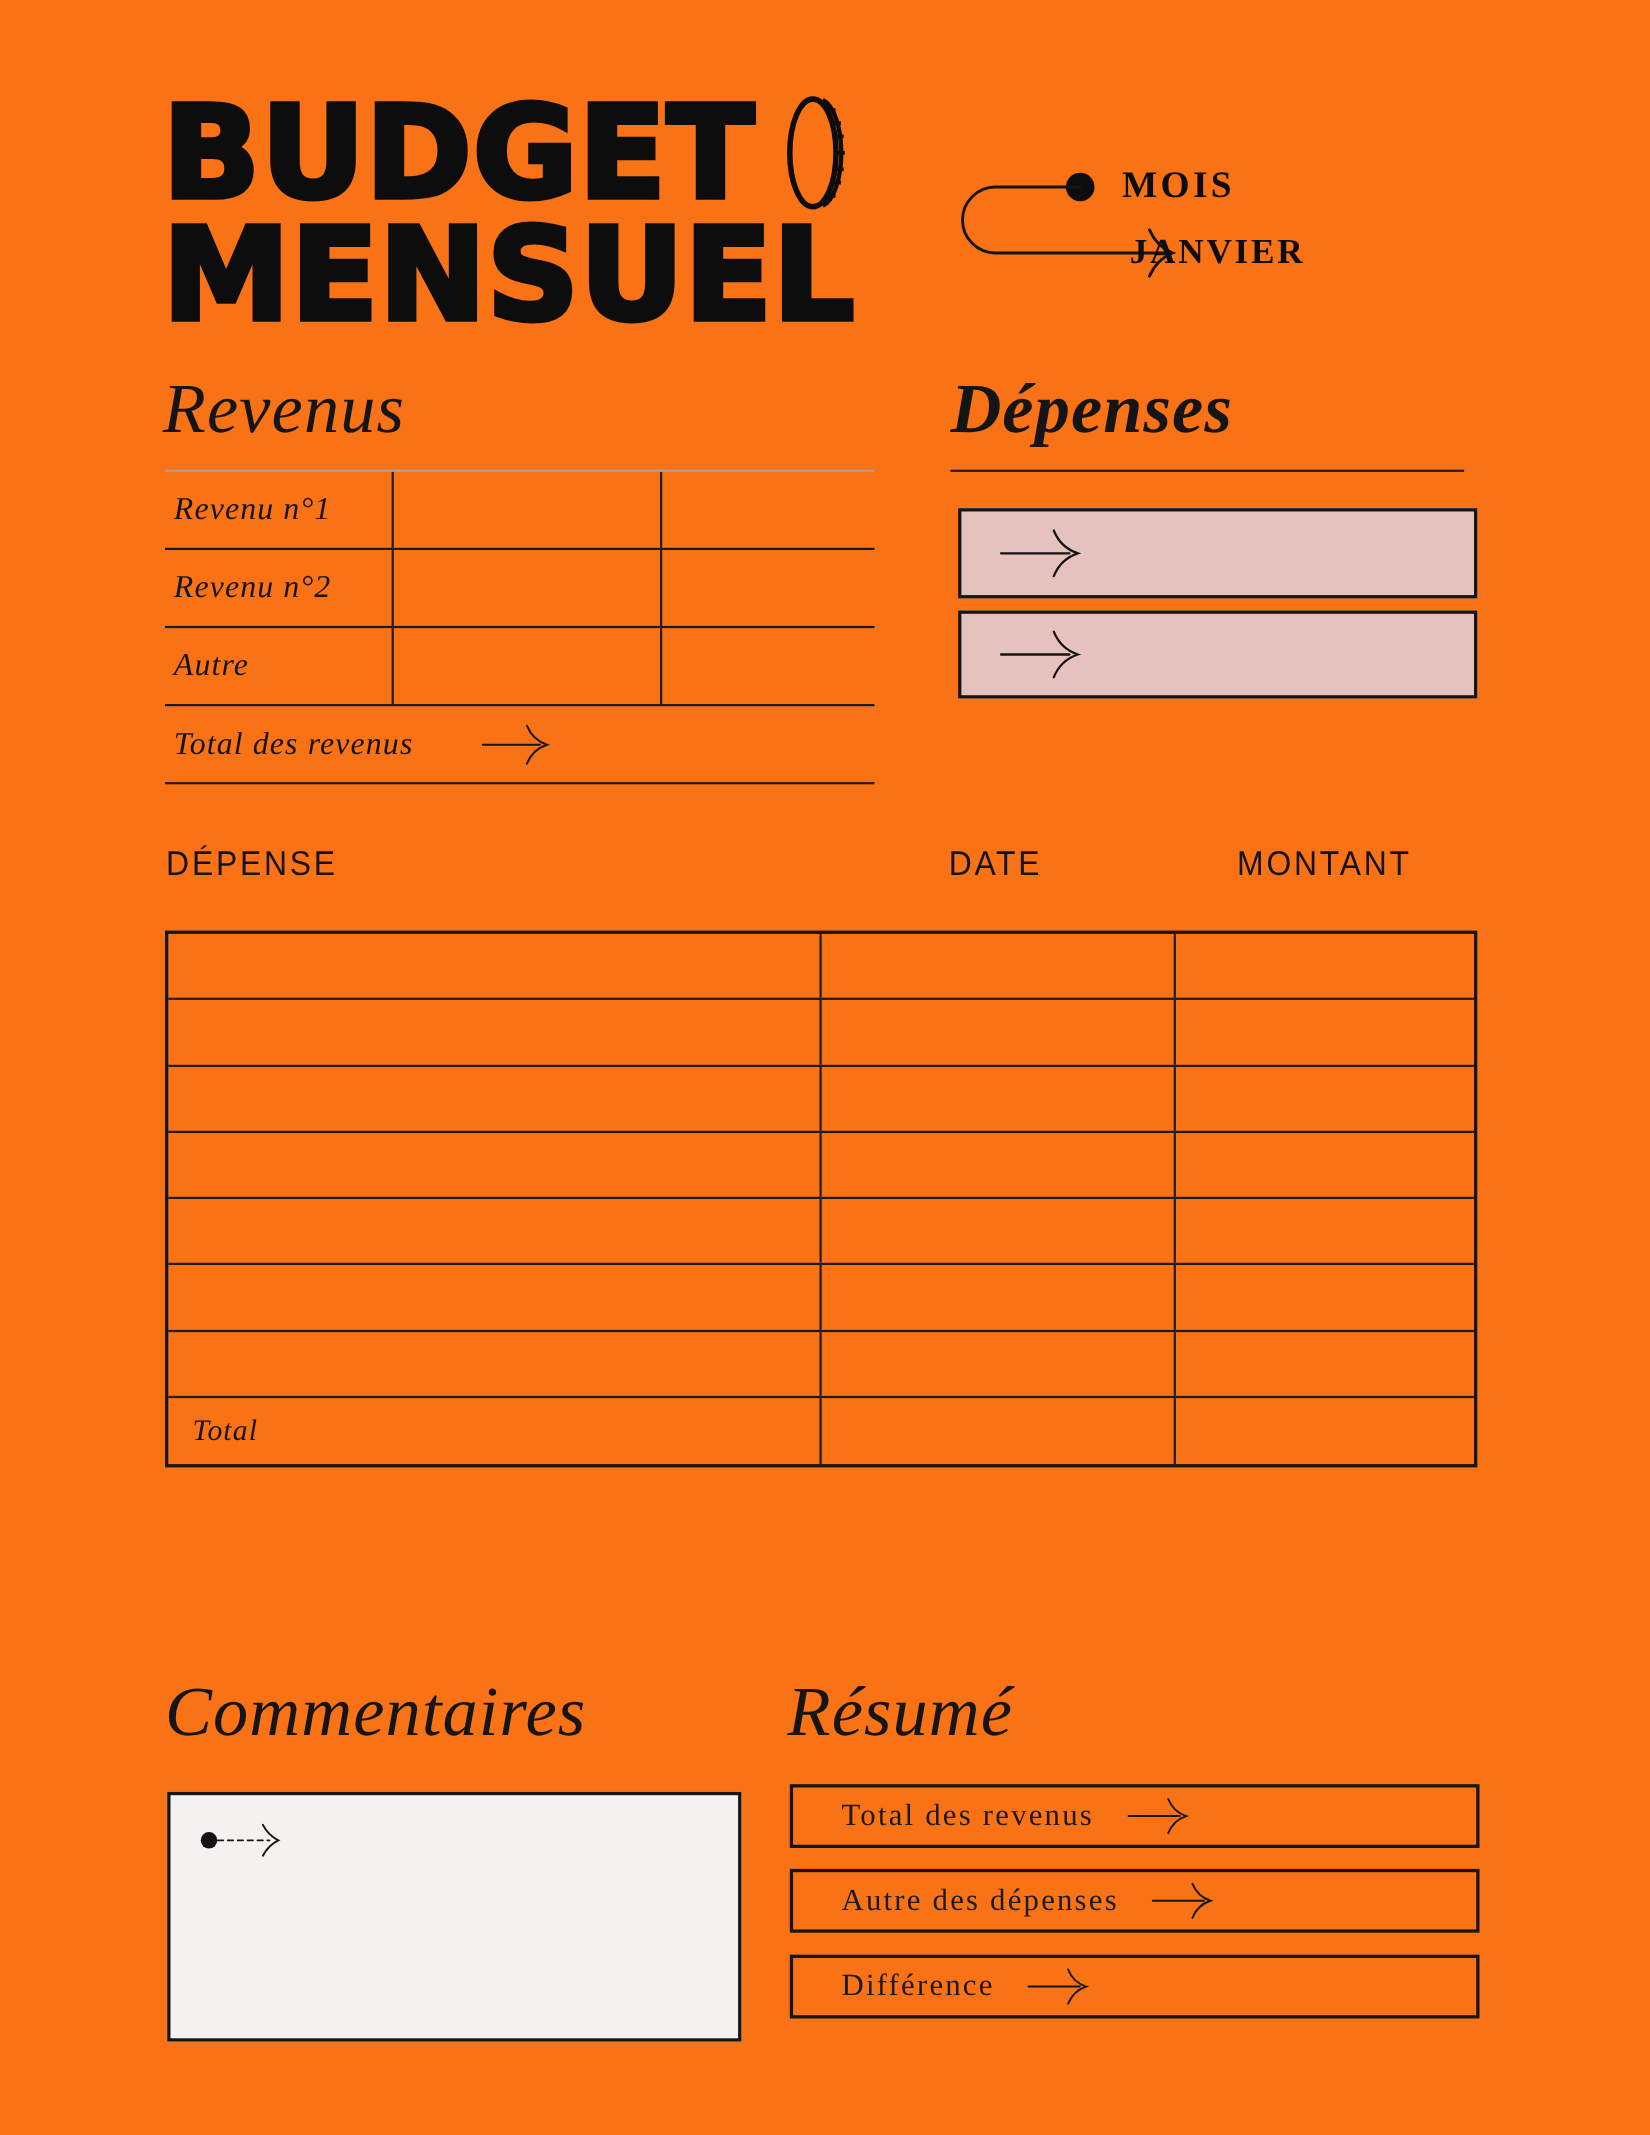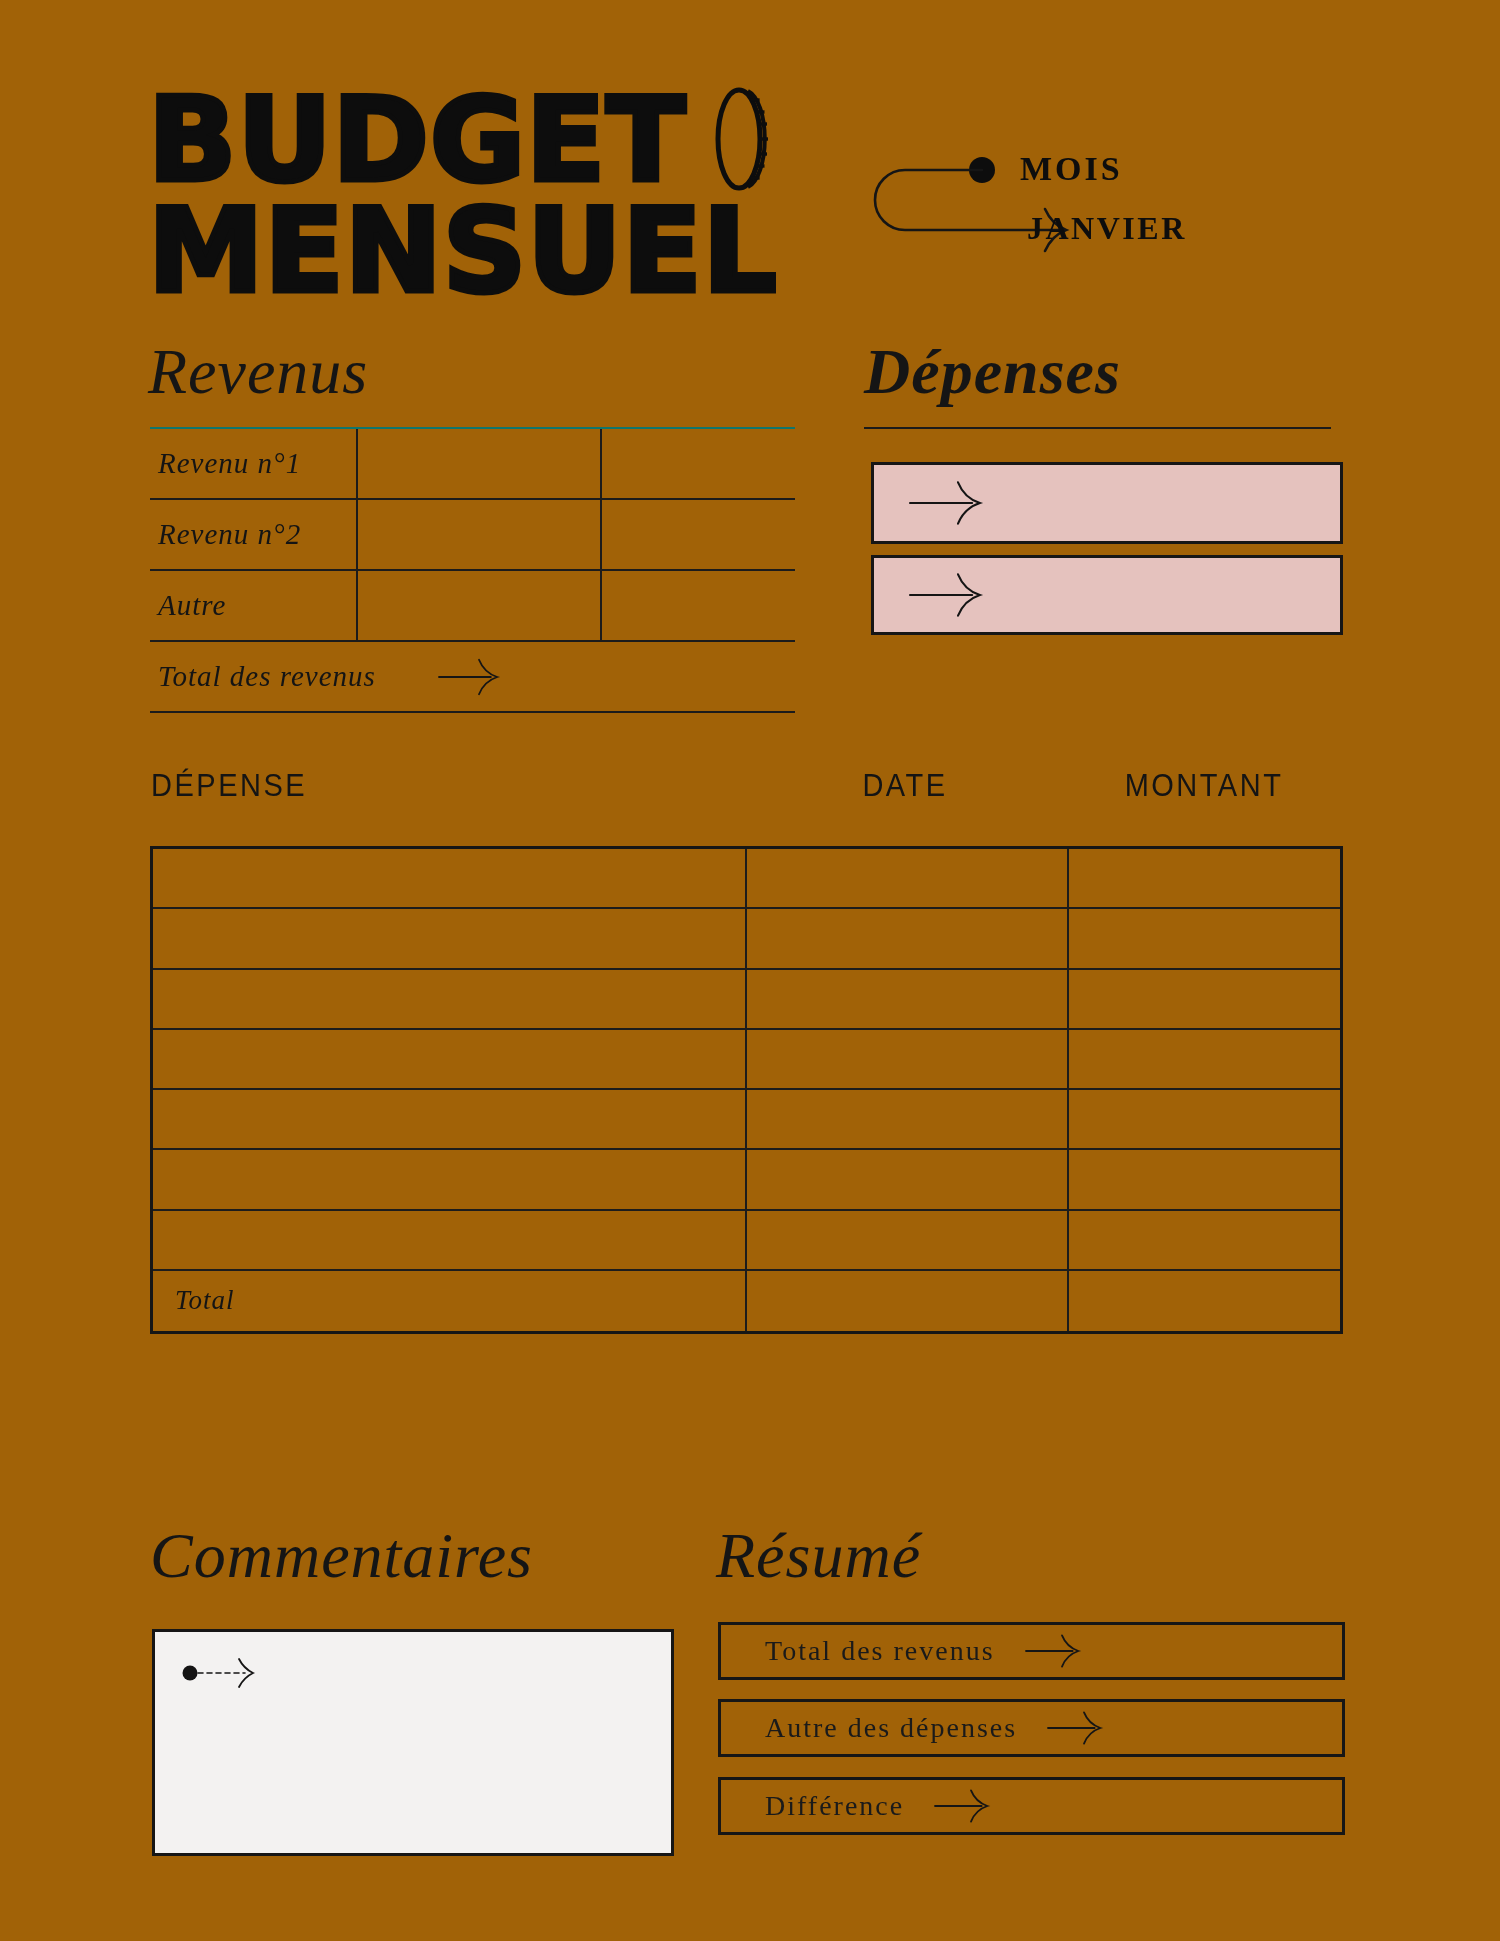--- a/index.html
+++ b/index.html
@@ -1,37 +1,37 @@
 <!DOCTYPE html>
 <html><head>
 <meta charset="utf-8">
 <style>
   html,body{margin:0;padding:0;background:#ECECEB;}
-  .page{position:relative;width:1500px;height:1941px;background:#a16207;overflow:hidden;
+  .page{position:relative;width:1500px;height:1941px;background:#f97316;overflow:hidden;
         font-family:"Liberation Serif","DejaVu Serif",serif;color:#141414;}
   .abs{position:absolute;}
 
   
   .title{left:148px;top:84px;
          font-family:"DejaVu Sans","Liberation Sans",sans-serif;
          font-weight:700;font-size:116px;line-height:111px;letter-spacing:1px;
          color:#0d0d0d;-webkit-text-stroke:5px #0d0d0d;}
   .title span{display:block;}
 
   
   .month-label{font-family:Liberation Serif, serif;font-weight:700;
                color:#0d0d0d;}
   .mois{left:1020px;top:150px;font-size:34px;letter-spacing:3px;}
   .janvier{left:1027px;top:210px;font-size:32px;letter-spacing:2.5px;}
 
   
   .h-script{font-style:italic;font-size:64px;line-height:1;letter-spacing:1px;color:#151515;}
 
   
-  .rev-table{left:150px;top:427px;width:645px;border-top:2px solid #0f766e;}
+  .rev-table{left:150px;top:427px;width:645px;border-top:2px solid #a3a3a3;}
   .rev-row{position:relative;height:69px;border-bottom:2px solid #1b1b1b;display:flex;align-items:center;}
   .rev-label{padding-left:8px;font-style:italic;font-size:29px;letter-spacing:1px;width:198px;}
   .rev-cell{height:100%;}
   .rev-c2{width:242px;border-left:2px solid #1b1b1b;}
   .rev-c3{flex:1;border-left:2px solid #1b1b1b;}
   .rev-total{height:69px;border-bottom:2px solid #1b1b1b;display:flex;align-items:center;}
   .rev-total .rev-label{width:auto;}
 
   
   .dep-rule{left:864px;top:427px;width:467px;height:2px;background:#1b1b1b;}

